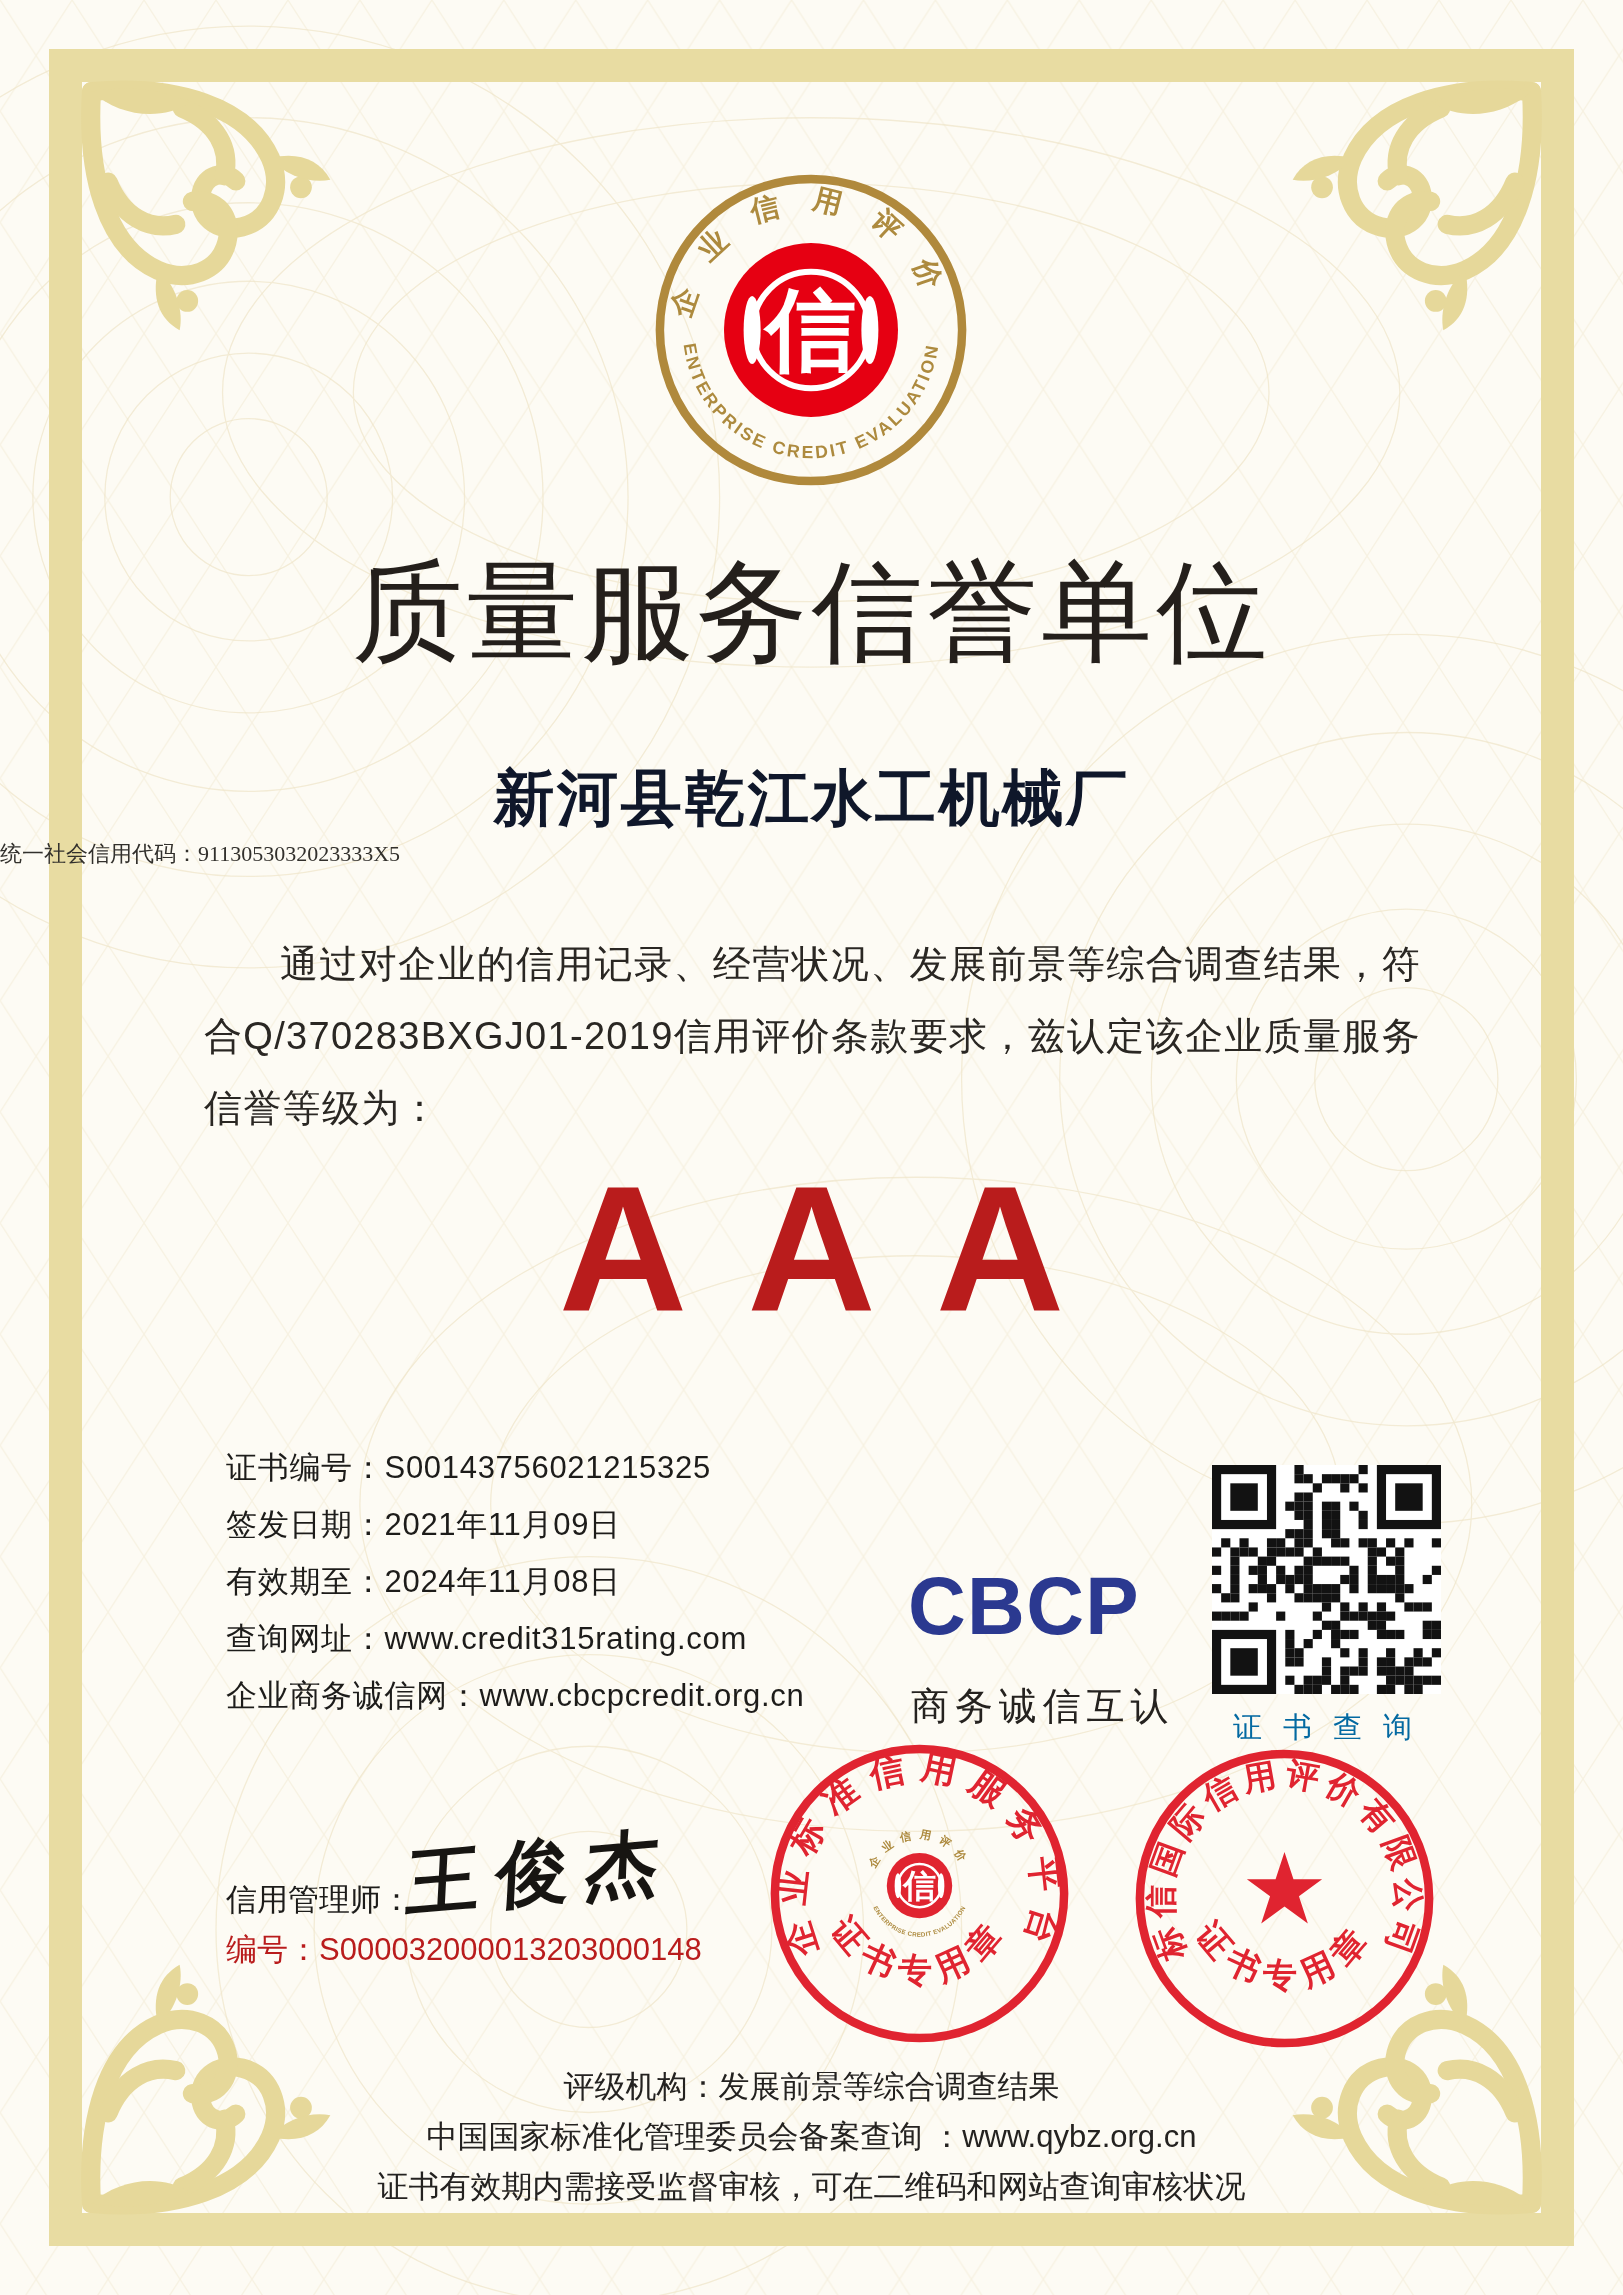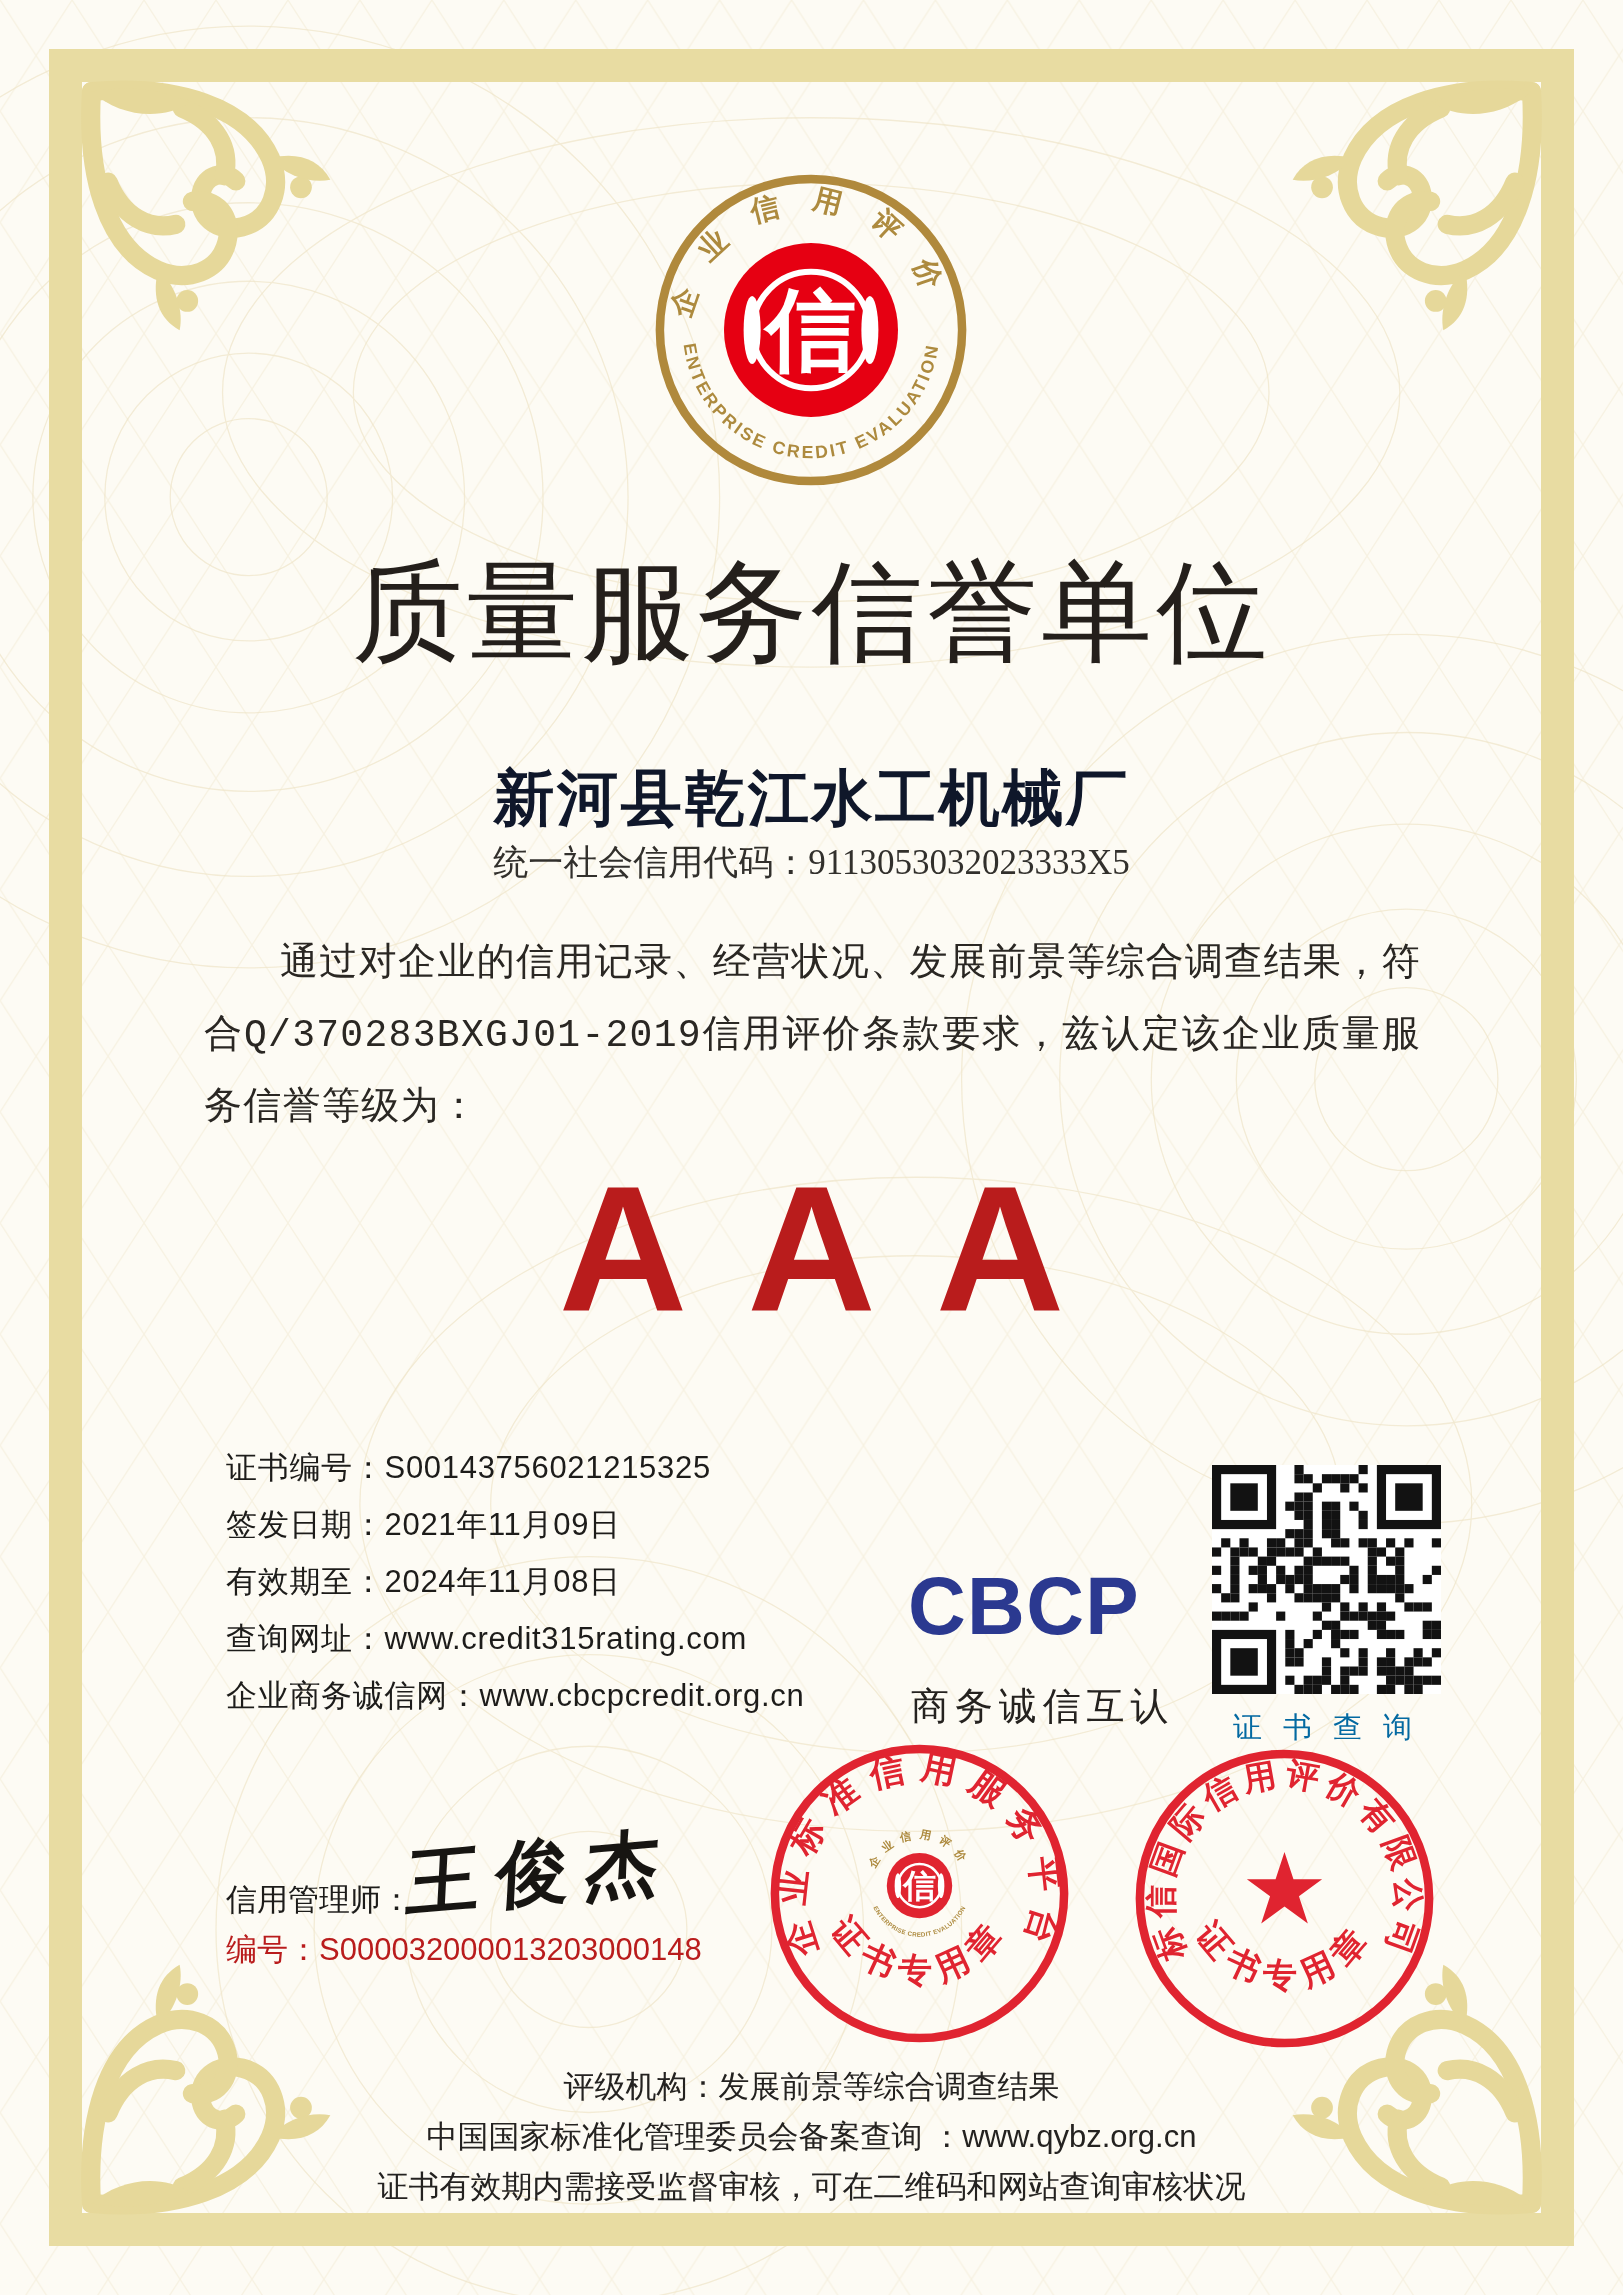--- a/index.html
+++ b/index.html
@@ -18,25 +18,25 @@
   .corner.bl{left:80px;bottom:80px;transform:scaleY(-1);}
   .corner.br{right:80px;bottom:80px;transform:scale(-1,-1);}
   
   .emblem{left:654px;top:173px;width:314px;height:314px;z-index:3;}
   
   .title{left:0;top:538px;width:100%;text-align:center;
     font-family:"Liberation Serif",serif;font-weight:400;font-size:111px;
     letter-spacing:3.9px;color:#241f1b;z-index:3;}
   .company{left:0;top:758px;width:100%;text-align:center;
     font-weight:900;font-size:61px;letter-spacing:2.6px;color:#0f172a;z-index:3;}
-  .code-line{left:0;top:839px;width:100%;text-align:center;
-    font-family:"Liberation Serif",serif;font-size:35px;color:#32302c;z-index:3;}
+  .code-line{left:0;top:839px;width:100%;
+    font-family:"Liberation Serif",serif;font-size:22px;color:#32302c;z-index:3;}
   
   .body-par{left:204px;top:928px;width:1217px;
-    font-family:Liberation Mono, monospace;font-size:38px;line-height:72px;
+    font-family:Liberation Sans, sans-serif;font-size:38px;line-height:72px;
     text-align:justify;text-indent:2em;letter-spacing:1.3px;color:#2a2723;z-index:3;}
   .rating{left:0;top:1146px;width:100%;text-align:center;
     font-family:Liberation Sans, sans-serif;font-weight:700;font-size:178px;
     letter-spacing:60px;text-indent:60px;color:#b91c1c;z-index:3;}
   
   .details{left:226px;top:1447px;z-index:3;}
   .details .row{height:57px;font-size:31px;color:#1d1c1a;letter-spacing:0.7px;}
   
   .cbcp-logo{left:908px;top:1560px;font-weight:900;font-size:80px;
     color:#2b3990;letter-spacing:1.3px;transform:scaleY(1.02);z-index:3;}

